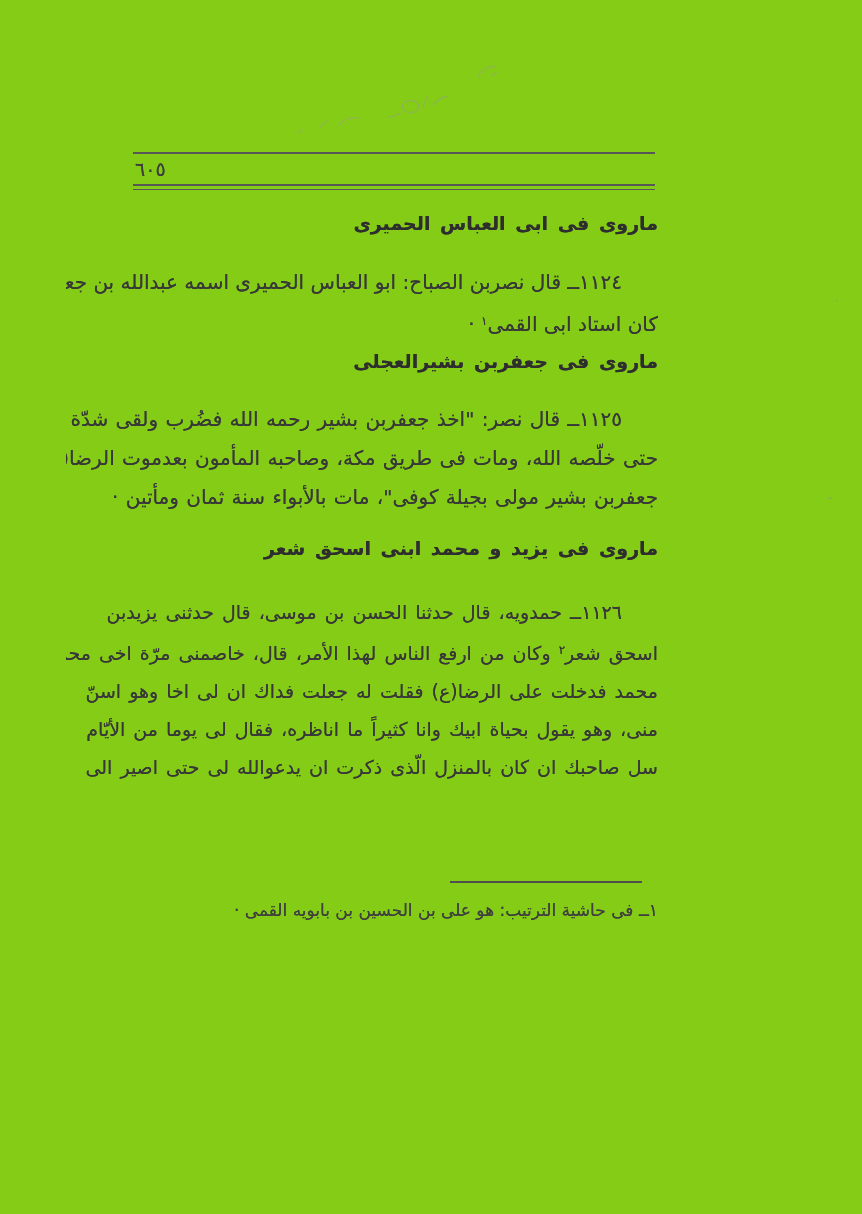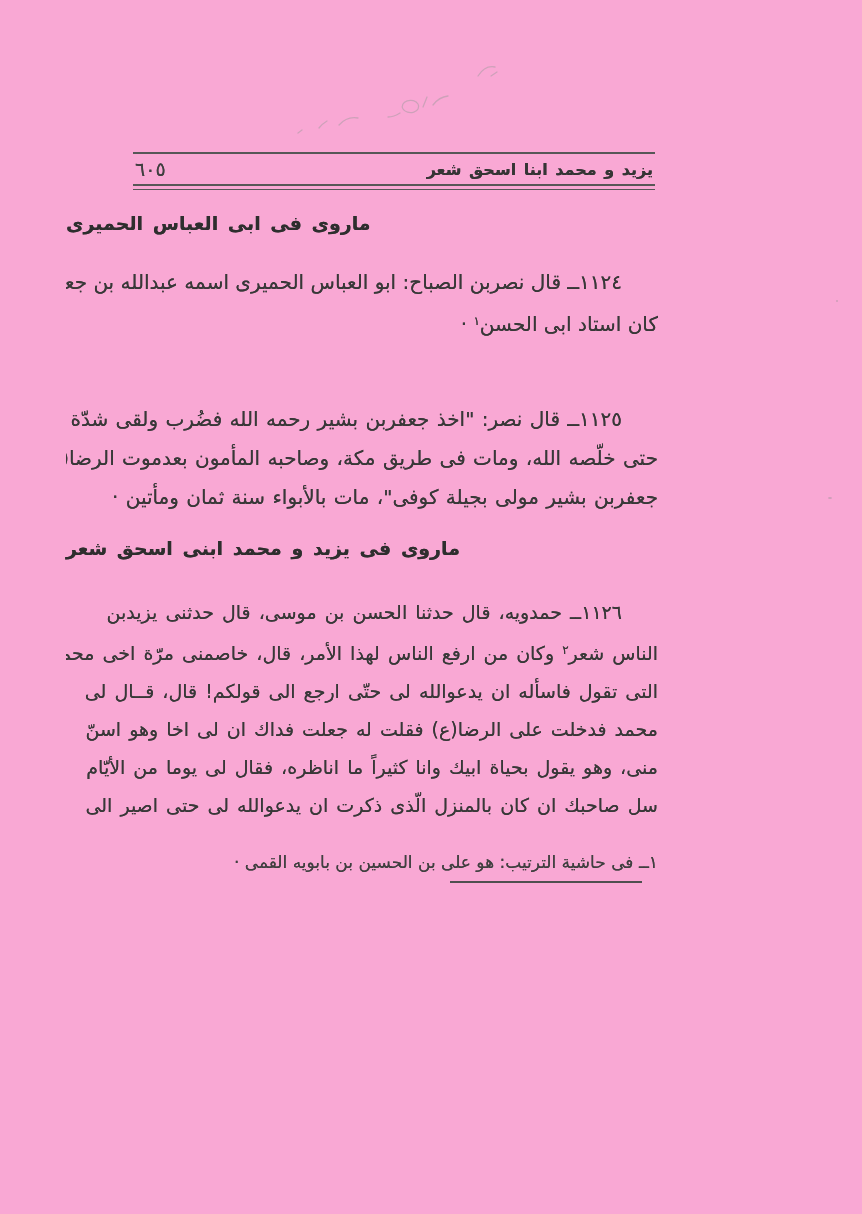--- a/index.html
+++ b/index.html
@@ -1,51 +1,51 @@
 <!DOCTYPE html>
 <html><head>
 <meta charset="utf-8">
 <style>
   html,body{margin:0;padding:0;background:#d9d9d9;}
   .page{
     position:relative;
     width:862px;height:1214px;
     margin:0 auto;
-    background:#f9a8d4;
+    background:#84cc16;
     font-family:"DejaVu Sans",sans-serif;
     color:#3a3a3a;
     overflow:hidden;
     text-shadow:0 0 .5px rgba(55,55,55,.85);
   }
   
   .running-head{position:absolute;left:133px;top:152px;width:522px;}
   .rh-rule-top{border-top:2px solid #575757;height:0;}
   .rh-row{display:flex;flex-direction:row;justify-content:space-between;align-items:center;height:30px;direction:ltr;padding:0 2px;}
   .rh-pagenum{font-size:19px;color:#3f3f3f;letter-spacing:2px;}
   .rh-title{font-size:16px;font-weight:bold;direction:rtl;color:#353535;word-spacing:2px;}
   .rh-rule-bottom{height:3px;border-top:2px solid #575757;border-bottom:1px solid #575757;}
   
   .scribble{position:absolute;left:240px;top:56px;width:300px;height:100px;opacity:.45;}
   
   .heading{
     position:absolute;left:66px;width:592px;
-    direction:rtl;text-align:left;
+    direction:rtl;text-align:right;
     font-weight:bold;font-size:19px;color:#2e2e2e;
     white-space:nowrap;word-spacing:3px;
   }
   .para{position:absolute;left:66px;width:592px;direction:rtl;}
   .line{white-space:nowrap;overflow:hidden;text-align:right;font-size:20px;color:#383838;}
   .indent{padding-right:36px;}
   .p-1124 .line{line-height:39px;}
   .p-1125 .line{line-height:39px;word-spacing:1px;}
   .p-1126 .line{line-height:38px;font-size:19px;word-spacing:2px;}
   sup.fnmark{font-size:12px;vertical-align:6px;}
   
   .fn-rule{position:absolute;top:881px;left:450px;width:192px;border-top:2px solid #4f4f4f;height:0;}
-  .footnotes{position:absolute;left:66px;top:844px;width:592px;direction:rtl;}
+  .footnotes{position:absolute;left:66px;top:892px;width:592px;direction:rtl;}
   .fn-line{white-space:nowrap;overflow:hidden;text-align:right;font-size:17px;line-height:36px;color:#404040;}
   .fn-cont{padding-right:8px;}
   
   .speck{position:absolute;background:#8f8f8f;border-radius:50%;opacity:.4;}
 </style>
 </head>
 <body>
 
 <div class="page" lang="ar">
 
@@ -56,45 +56,44 @@
       <path d="M178 48 a8 6 0 1 0 -15 5 a8 6 0 0 0 15 -5 m-18 9 q-6 4 -12 4"></path>
       <path d="M118 62 q-11 -2 -19 7 m-12 -4 q-5 3 -8 7"></path>
       <path d="M62 74 l-4 3"></path>
     </g>
   </svg>
 
   <div class="running-head">
     <div class="rh-rule-top"></div>
     <div class="rh-row">
       <span class="rh-pagenum">٦٠٥</span>
-      <span class="rh-title">يزيد و محمد ابنا اسحق شعر</span>
     </div>
     <div class="rh-rule-bottom"></div>
   </div>
 
   <div class="heading" style="top:212px;">ماروى فى ابى العباس الحميرى</div>
 
   <div class="para p-1124" style="top:263px;">
     <div class="line indent">١١٢٤ــ قال نصربن الصباح: ابو العباس الحميرى اسمه عبدالله بن جعفر</div>
-    <div class="line"><span>كان استاد ابى الحسن</span><sup class="fnmark">١</sup><span> ·</span></div>
+    <div class="line"><span>كان استاد ابى القمى</span><sup class="fnmark">١</sup><span> ·</span></div>
   </div>
 
+  <div class="heading" style="top:350px;">ماروى فى جعفربن بشيرالعجلى</div>
 
   <div class="para p-1125" style="top:400px;">
     <div class="line indent">١١٢٥ــ قال نصر: "اخذ جعفربن بشير رحمه الله فضُرب ولقى شدّة</div>
     <div class="line">حتى خلّصه الله، ومات فى طريق مكة، وصاحبه المأمون بعدموت الرضا(ع)</div>
     <div class="line">جعفربن بشير مولى بجيلة كوفى"، مات بالأبواء سنة ثمان ومأتين ·</div>
   </div>
 
   <div class="heading" style="top:537px;">ماروى فى يزيد و محمد ابنى اسحق شعر</div>
 
   <div class="para p-1126" style="top:593px;">
     <div class="line indent">١١٢٦ــ حمدويه، قال حدثنا الحسن بن موسى، قال حدثنى يزيدبن</div>
-    <div class="line"><span>الناس شعر</span><sup class="fnmark">٢</sup><span> وكان من ارفع الناس لهذا الأمر، قال، خاصمنى مرّة اخى محمد</span></div>
-    <div class="line">التى تقول فاسأله ان يدعوالله لى حتّى ارجع الى قولكم! قال، قــال لى</div>
+    <div class="line"><span>اسحق شعر</span><sup class="fnmark">٢</sup><span> وكان من ارفع الناس لهذا الأمر، قال، خاصمنى مرّة اخى محمد</span></div>
     <div class="line">محمد فدخلت على الرضا(ع) فقلت له جعلت فداك ان لى اخا وهو اسنّ</div>
     <div class="line">منى، وهو يقول بحياة ابيك وانا كثيراً ما اناظره، فقال لى يوما من الأيّام</div>
     <div class="line">سل صاحبك ان كان بالمنزل الّذى ذكرت ان يدعوالله لى حتى اصير الى</div>
   </div>
 
   <div class="fn-rule"></div>
   <div class="footnotes">
     <div class="fn-line">١ــ فى حاشية الترتيب: هو على بن الحسين بن بابويه القمى ·</div>
   </div>
 

